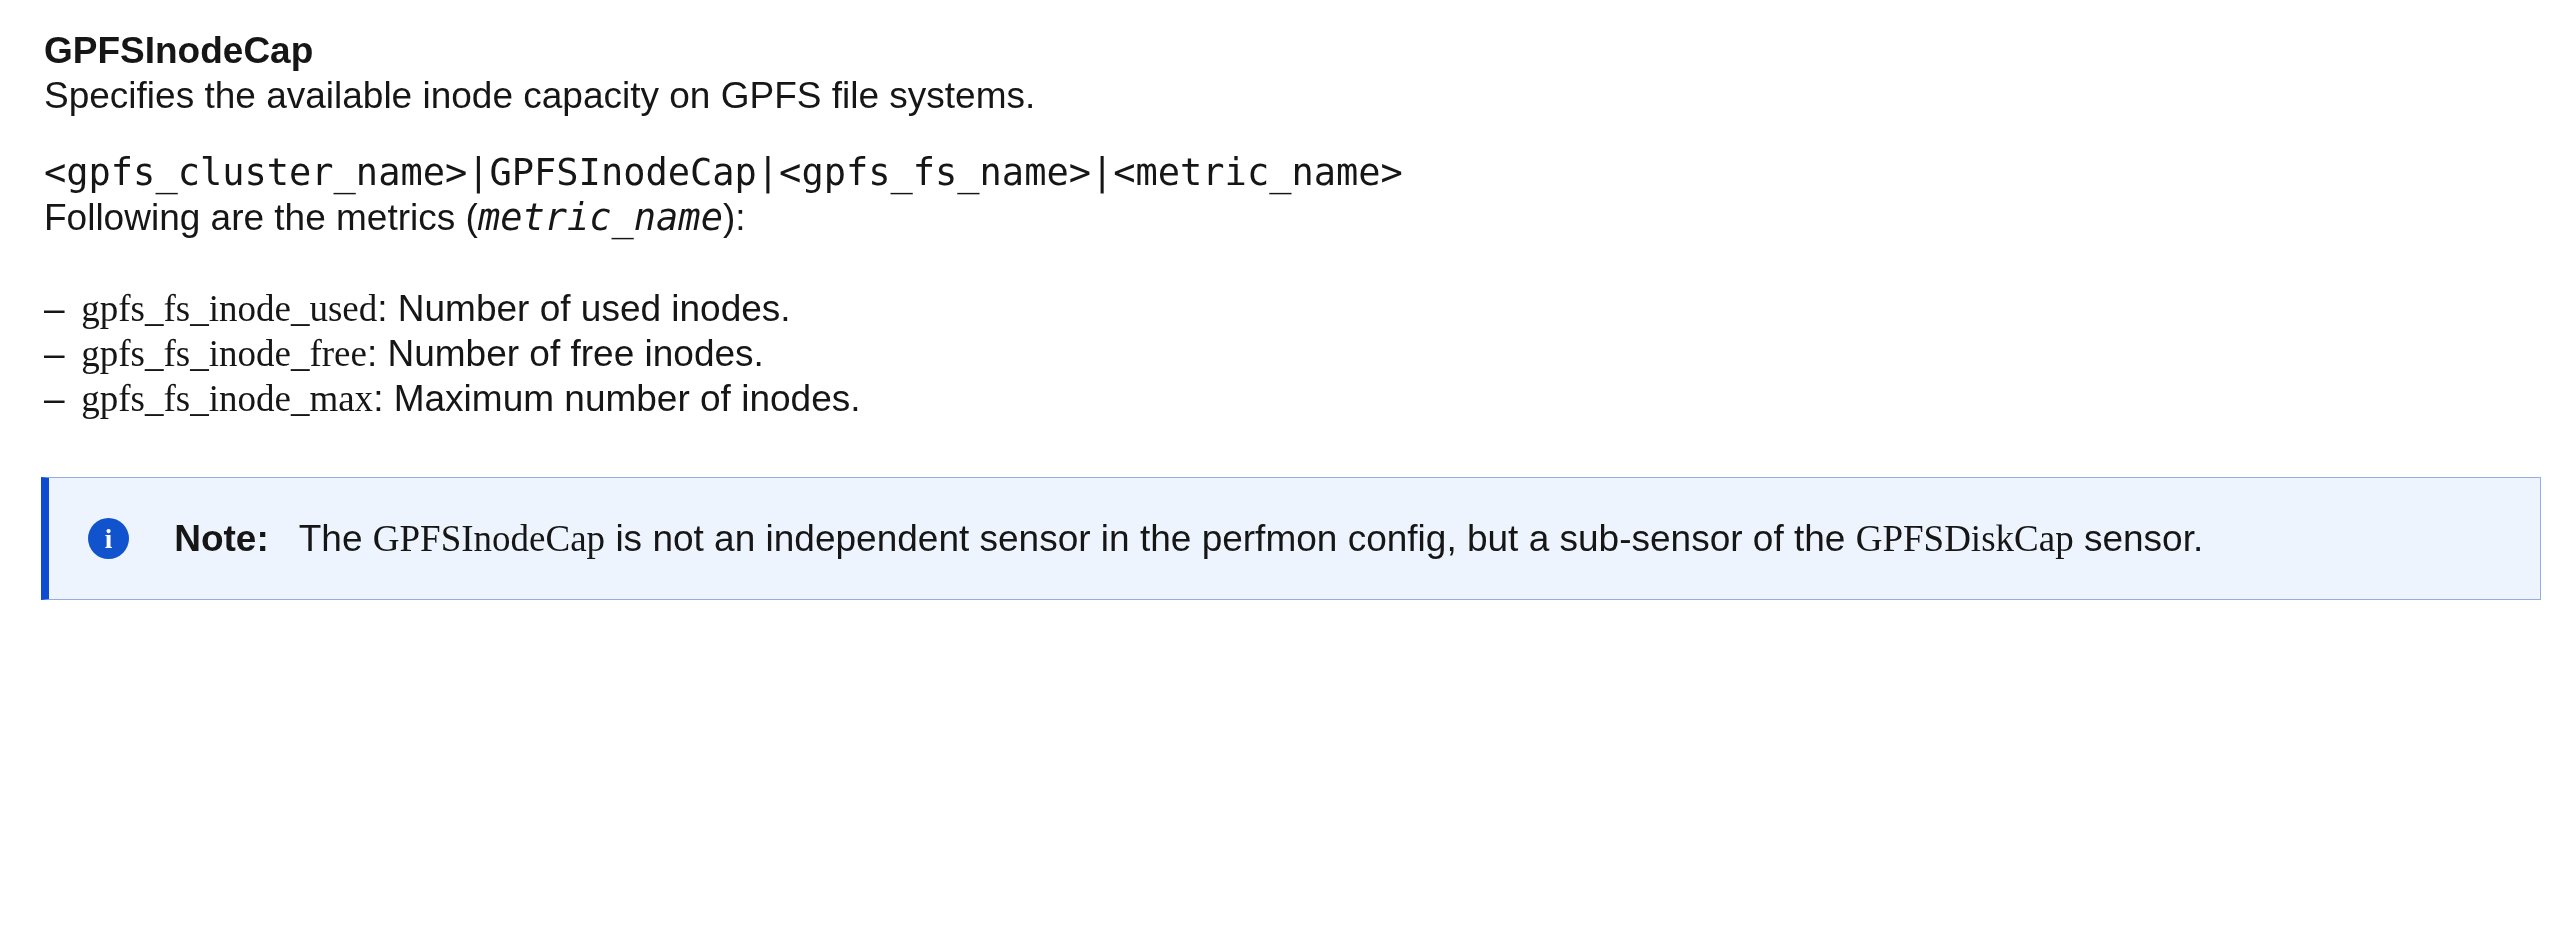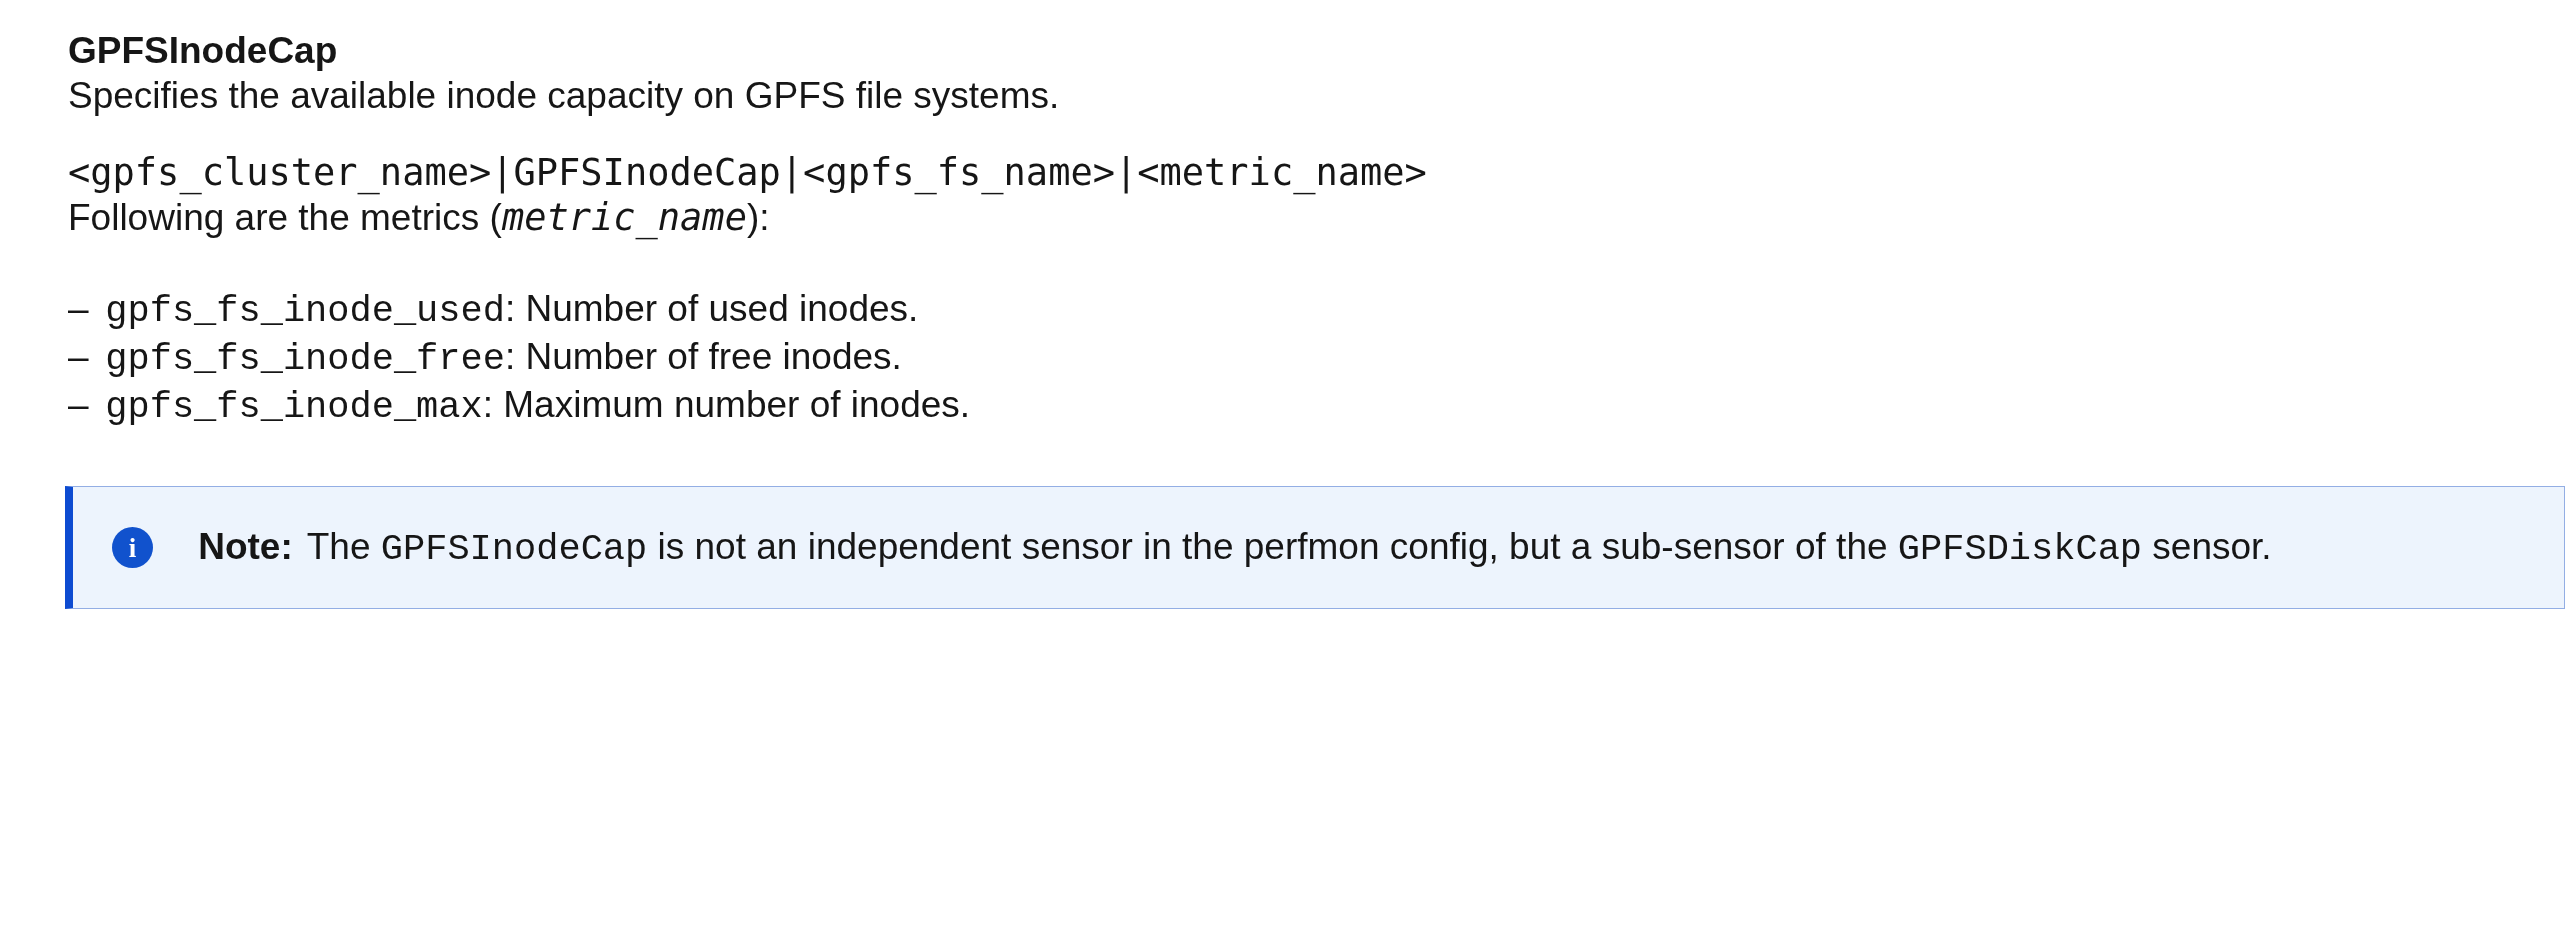--- a/index.html
+++ b/index.html
@@ -4,34 +4,34 @@
 <style>
   * { margin: 0; padding: 0; box-sizing: border-box; }
   html, body { background: #ffffff; }
   body {
     width: 2576px;
     height: 943px;
     overflow: hidden;
     font-family: "Liberation Sans", sans-serif;
     color: #161616;
   }
-  .page { padding-left: 68px; }
+  .page { padding-left: 44px; }
 
   .doc-title {
     margin-top: 28px;
     font-size: 37px;
     line-height: 45px;
     font-weight: 700;
   }
   .para {
     font-size: 37px;
     line-height: 45px;
   }
   .mono, code {
-    font-family: Liberation Mono, monospace;
+    font-family: Liberation Serif, serif;
     font-size: 37px;
     text-align: center;
   }
   .mono-italic {
     font-family: "DejaVu Sans Mono", "Liberation Mono", monospace;
     font-style: italic;
     font-size: 37px;
   }
   .code-line {
     margin-top: 32px;
@@ -70,21 +70,21 @@
     height: 41px;
     margin-right: 45px;
     flex: none;
   }
   .note-text {
     font-size: 37px;
     line-height: 45px;
   }
   .note-label {
     font-weight: 700;
-    margin-right: 14px;
+    margin-right: 30px;
   }
 </style>
 </head>
 <body>
 
 <div class="page">
 
   <div class="doc-title">GPFSInodeCap</div>
 
   <div class="para">Specifies the available inode capacity on GPFS file systems.</div>

